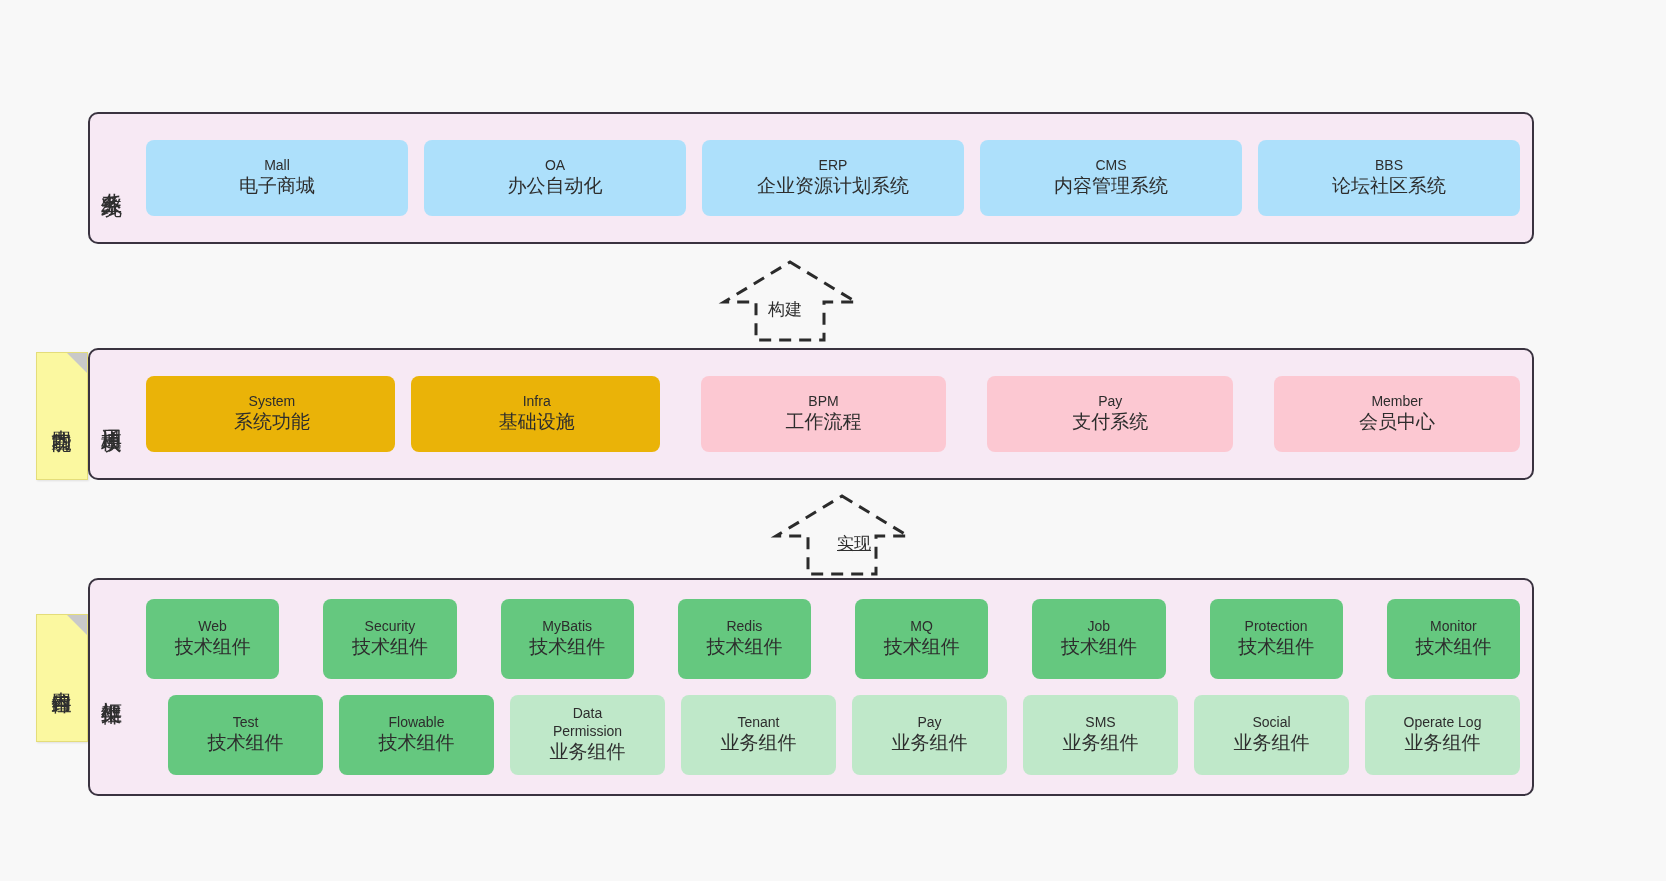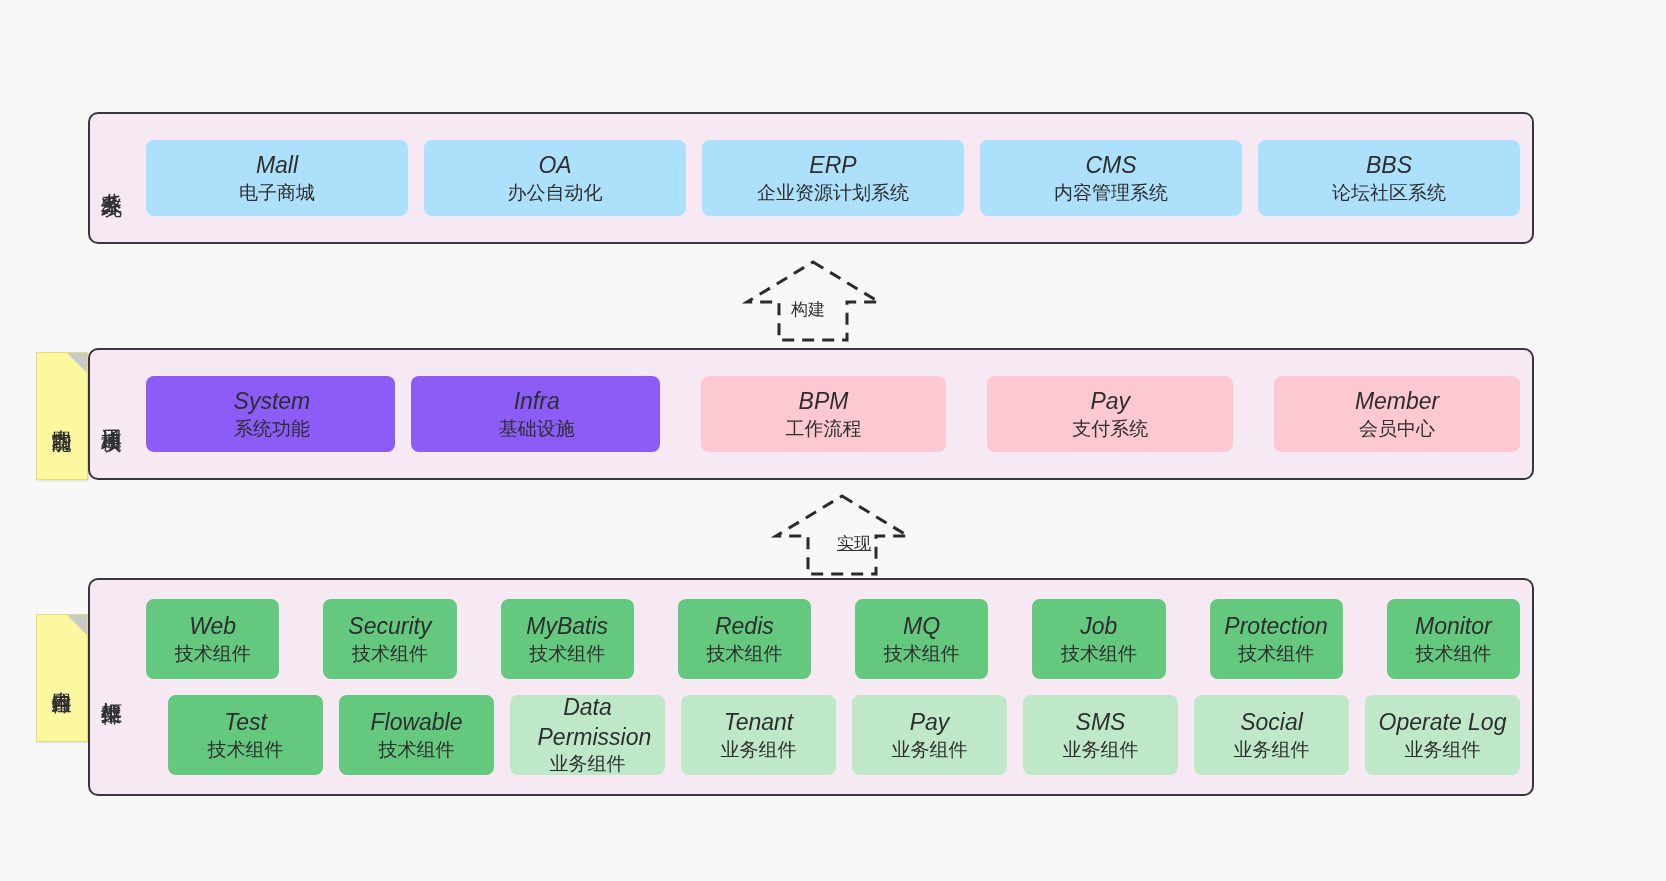--- a/index.html
+++ b/index.html
@@ -63,25 +63,25 @@
     flex-direction: column;
     align-items: center;
     justify-content: center;
     text-align: center;
     font-size: 19px;
     line-height: 1.28;
     color: #2d2d2d;
     padding: 6px 4px;
     user-select: none;
   }
-  .card .t1 { font-size: 23px; font-style: italic; }
-  .card .t2 { font-size: 19px; }
+  .card .t1 { font-size: 14px; }
+  .card .t2 { font-size: 19px; font-family: Liberation Mono, monospace; }
 
   .c-blue       { background: #ade0fb; }
-  .c-red        { background: #8b5cf6; padding-left: 7px; }
+  .c-red        { background: #eab308; padding-left: 7px; }
   .c-pink       { background: #fcc8d2; margin-left: 25px; }
   .c-green      { background: #65c87f; }
   .c-lightgreen { background: #bfe8c9; }
 
   
   .note {
     position: absolute;
     width: 52px;
     background: #fbf8a0;
     border: 1px solid #e4dd7a;
@@ -146,21 +146,21 @@
           <span class="t2">内容管理系统</span>
         </div>
         <div class="card c-blue">
           <span class="t1">BBS</span>
           <span class="t2">论坛社区系统</span>
         </div>
       </div>
     </div>
   </div>
 
-  <div class="arrow" style="left:743px; top:258px; width:140px; height:86px;">
+  <div class="arrow" style="left:720px; top:258px; width:140px; height:86px;">
     <svg width="140" height="86" viewBox="0 0 140 86">
       <path d="M70 4 L136 44 L104 44 L104 82 L36 82 L36 44 L4 44 Z" fill="none" stroke="#2b2b2b" stroke-width="3" stroke-dasharray="12,8" stroke-linejoin="miter"></path>
     </svg>
     <span class="arrow-label" style="left:46px; top:40px;">构建</span>
   </div>
 
   <div class="note" style="left:36px; top:352px; height:128px;">
     <span>内置功能</span>
   </div>
 

